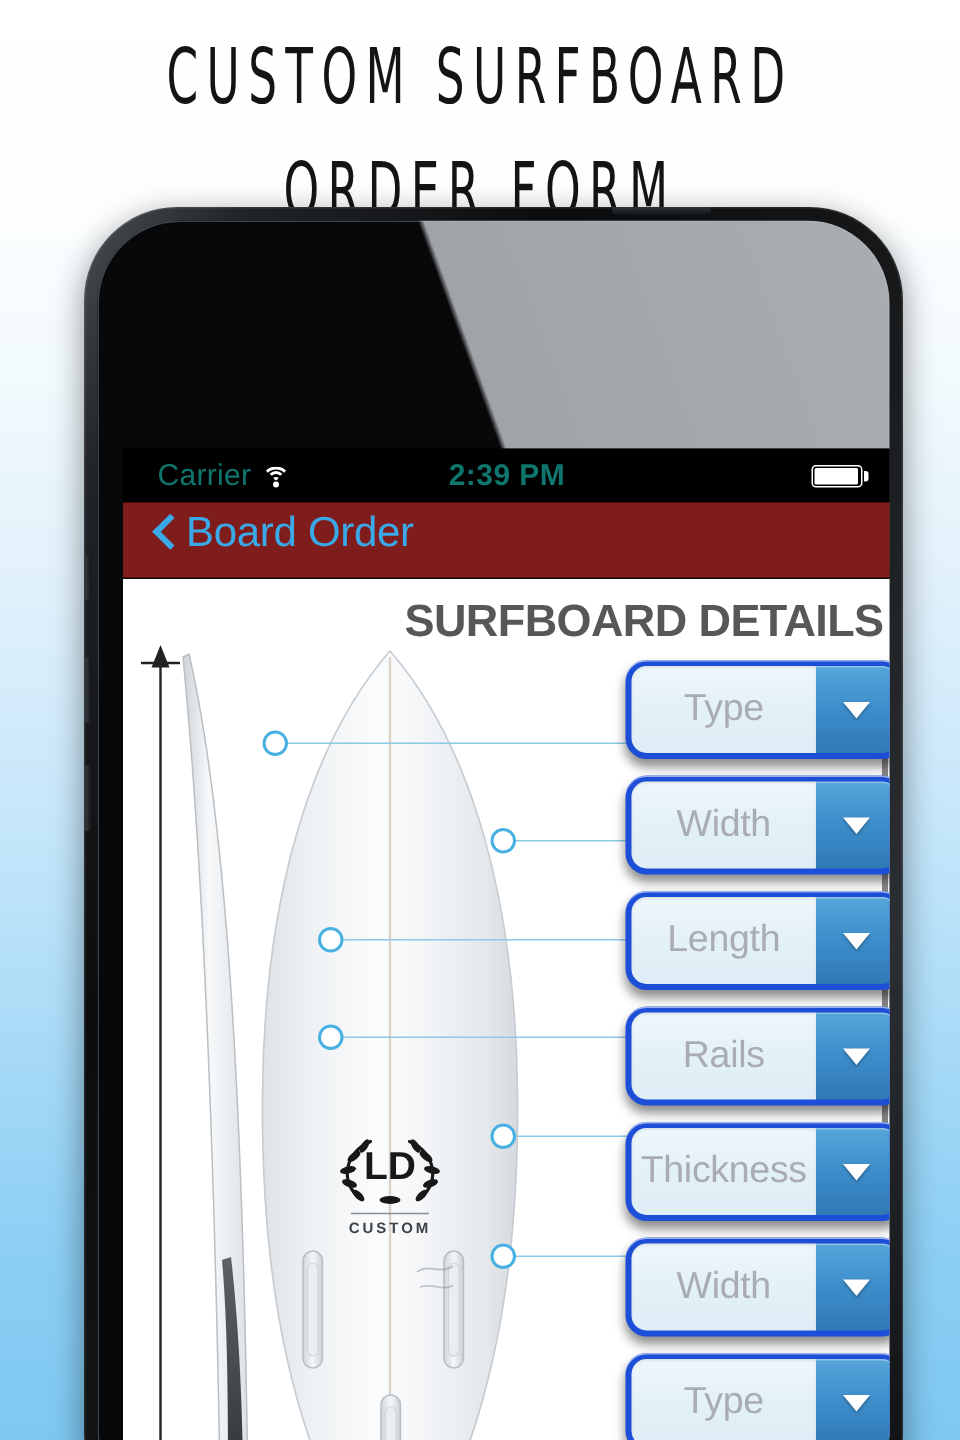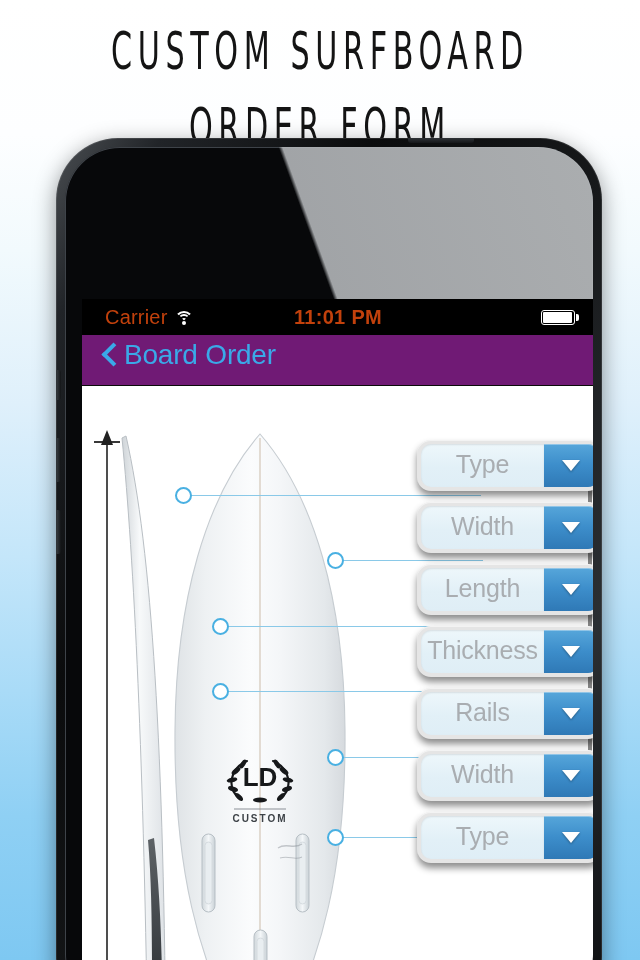--- a/index.html
+++ b/index.html
@@ -83,21 +83,21 @@
   
   .screen {
     position:absolute; left:17px; top:152px;
     width:512px; height:728px;
     background:#000;
     overflow:hidden;
   }
 
   
   .statusbar {
-    position:relative; height:36px; background:#000; color:#c2410c;
+    position:relative; height:36px; background:#000; color:#0f766e;
     font-size:19px; font-weight:700;
   }
   .sb-left { position:absolute; left:23px; top:7px; display:flex; align-items:center; gap:7px;}
   .sb-carrier { font-weight:400; font-size:20px; letter-spacing:.2px;}
   .wifi { display:block; width:19px; height:14px; position:relative;}
   .wifi span {
     position:absolute; left:50%; border:2.2px solid #fff; border-bottom-color:transparent;
     border-left-color:transparent; border-right-color:transparent;
     border-radius:50%; transform:translateX(-50%);
   }
@@ -108,21 +108,21 @@
     width:4px;height:4px;border-radius:50%;background:#fff;border:0;top:10px;
   }
   .sb-time { position:absolute; left:0; right:0; top:7px; text-align:center; font-size:20px; font-weight:700; letter-spacing:.3px;}
   .battery { position:absolute; right:19px; top:11px; width:34px; height:15px;}
   .battery .shell { position:absolute; inset:0; border:1.6px solid #fff; border-radius:3px; }
   .battery .fill  { position:absolute; left:2px; top:2px; bottom:2px; right:3px; background:#fff; border-radius:1px;}
   .battery .nub   { position:absolute; right:-4px; top:4px; width:3px; height:7px; background:#fff; border-radius:0 2px 2px 0;}
 
   
   .navbar {
-    height:51px; background:#701a75; position:relative;
+    height:51px; background:#7f1d1d; position:relative;
     border-bottom:1px solid #0a0a0a;
   }
   .backbtn {
     position:absolute; left:20px; top:4px; display:flex; align-items:center; gap:8px;
     color:#3aa9e8; cursor:pointer;
   }
   .chev {
     width:14px; height:24px; position:relative; display:block;
   }
   .chev::before{
@@ -145,22 +145,22 @@
 
   
   .illus { position:absolute; left:0; top:44px; width:340px; bottom:0; }
 
   
   .fields {
     position:absolute; right:-8px; top:54px; width:185px;
     display:flex; flex-direction:column; gap:11px;
   }
   .field {
-    position:relative; height:51px; border-radius:14px;
-    background:#e5e5e5;
+    position:relative; height:66px; border-radius:14px;
+    background:#1d4ed8;
     padding:4px;
     box-shadow:0 5px 7px rgba(0,0,0,.45), 0 1px 0 rgba(255,255,255,.55) inset;
     display:flex; cursor:pointer;
   }
   .field-text {
     flex:1; border-radius:10px 0 0 10px;
     background:linear-gradient(180deg,#eef7fb 0%,#e2f0f7 55%,#dfeef6 100%);
     display:flex; align-items:center; justify-content:center;
     color:#a9adb1; font-size:25px; letter-spacing:-.2px;
     box-shadow:0 1px 2px rgba(0,0,0,.10) inset;
@@ -208,36 +208,37 @@
       <div class="statusbar">
         <div class="sb-left">
           <span class="sb-carrier">Carrier</span>
           <span class="wifi">
             <span class="a"></span>
               <span class="b"></span>
               <span class="c"></span>
               <span class="d"></span>
           </span>
         </div>
-        <div class="sb-time">11:01 PM</div>
+        <div class="sb-time">2:39 PM</div>
         <div class="battery">
           <span class="shell"></span>
             <span class="fill"></span>
             <span class="nub"></span>
         </div>
       </div>
 
       <div class="navbar">
         <div class="backbtn">
           <span class="chev"></span>
           <span class="backlabel">Board Order</span>
         </div>
       </div>
 
       <div class="content">
+        <div class="page-head">SURFBOARD DETAILS</div>
         <div class="scrollbar"></div>
 
         <div class="illus">
           <svg width="340" height="640" viewBox="0 0 340 640">
             <defs>
               <linearGradient id="boardTop" x1="0" y1="0" x2="1" y2="0">
                 <stop offset="0" stop-color="#dfe3e6"></stop>
                 <stop offset="0.18" stop-color="#eef1f3"></stop>
                 <stop offset="0.45" stop-color="#fbfcfd"></stop>
                 <stop offset="0.62" stop-color="#f4f6f8"></stop>
@@ -344,27 +345,27 @@
                 <i></i>
               </div>
           </div>
           <div class="field">
             <div class="field-text">Length</div>
             <div class="field-arrow">
                 <i></i>
               </div>
           </div>
           <div class="field">
+            <div class="field-text">Rails</div>
+            <div class="field-arrow">
+                <i></i>
+              </div>
+          </div>
+          <div class="field">
             <div class="field-text">Thickness</div>
-            <div class="field-arrow">
-                <i></i>
-              </div>
-          </div>
-          <div class="field">
-            <div class="field-text">Rails</div>
             <div class="field-arrow">
                 <i></i>
               </div>
           </div>
           <div class="field">
             <div class="field-text">Width</div>
             <div class="field-arrow">
                 <i></i>
               </div>
           </div>

